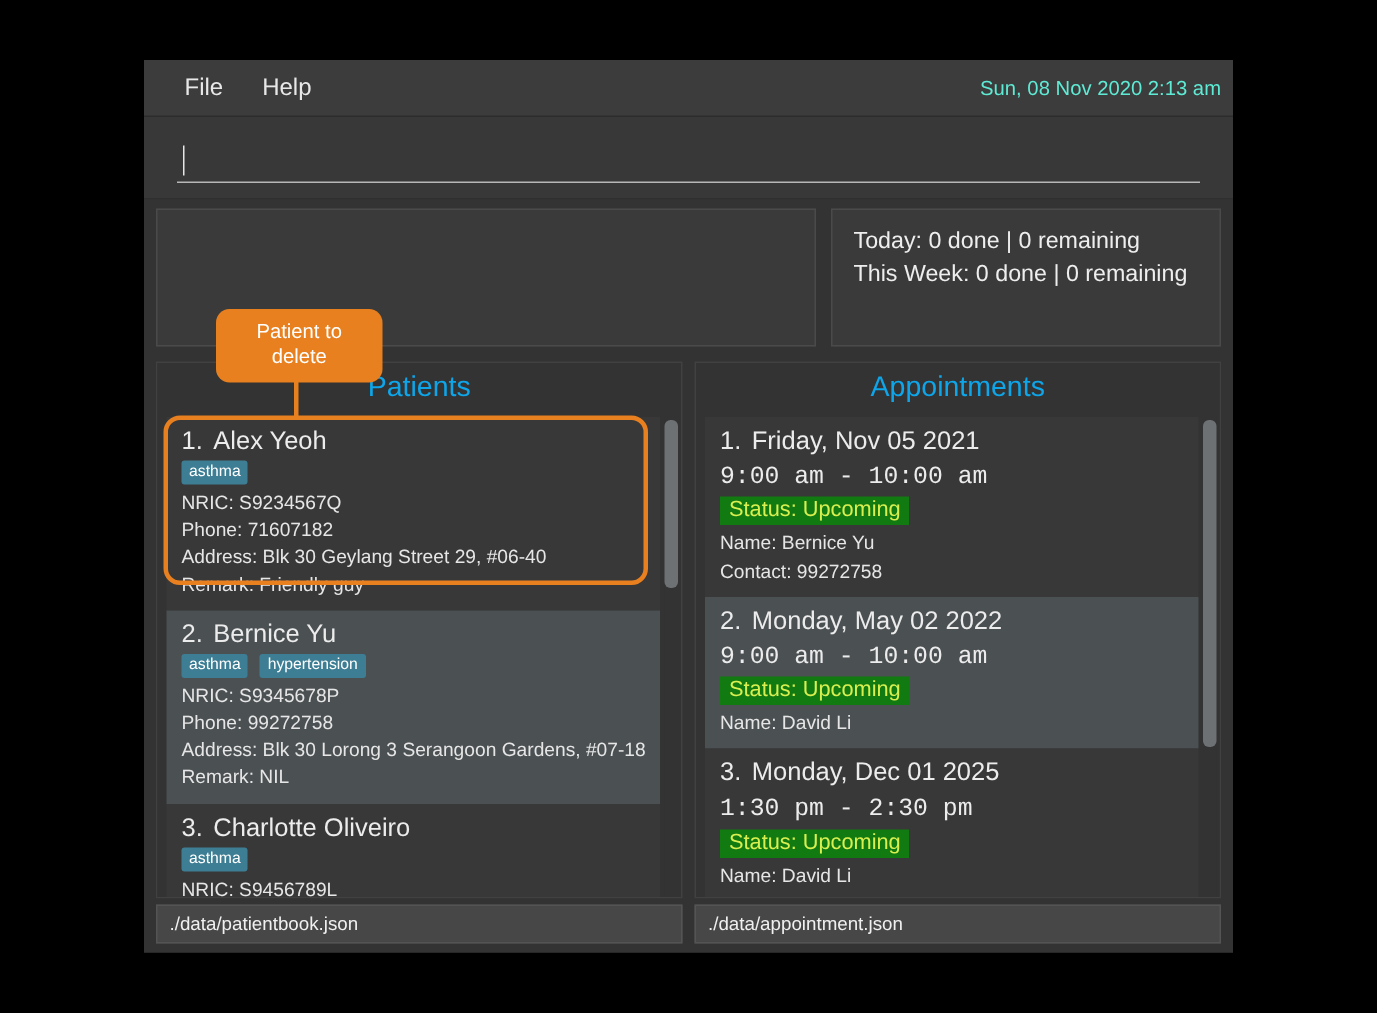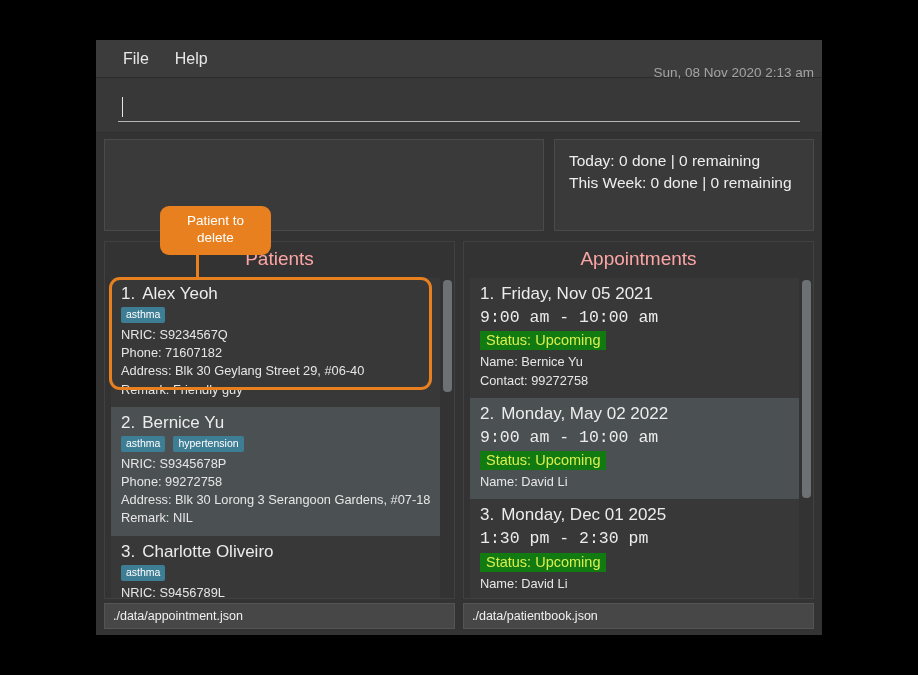--- a/index.html
+++ b/index.html
@@ -30,23 +30,22 @@
   .menu-item {
     color: #e8e8e8;
     font-size: 16px;
     padding: 4px 13px;
     cursor: default;
   }
   .clock {
     position: absolute;
     right: 8px; top: 50%;
     transform: translateY(-50%);
-    color: #a3a3a3;
+    color: #5eead4;
     font-size: 13.5px;
-    margin-top: 13px;
   }
   
   .command-area {
     background: #383838;
     padding: 14px 22px 10px 22px;
     border-bottom: 1px solid #2f2f2f;
   }
   .command-box {
     height: 30px;
     border-bottom: 1px solid #b7b7b7;
@@ -100,21 +99,21 @@
   .pane {
     flex: 1;
     display: flex;
     flex-direction: column;
     min-width: 0;
     background: #333333;
     border: 1px solid #414141;
   }
   .pane-title {
     text-align: center;
-    color: #fca5a5;
+    color: #0ea5e9;
     font-size: 19px;
     padding: 6px 0 8px 0;
     background: #333333;
   }
   .list-wrap {
     flex: 1;
     position: relative;
     overflow: hidden;
     background: #333333;
     padding: 0 4px 0 6px;
@@ -203,21 +202,21 @@
     position: absolute;
     left: 109px; top: 277px;
     width: 323px; height: 113px;
     border: 3px solid #e88020;
     border-radius: 11px;
     pointer-events: none;
     z-index: 30;
   }
   .callout {
     position: absolute;
-    left: 160px; top: 206px;
+    left: 144px; top: 206px;
     width: 111px;
     background: #e88020;
     border-radius: 9px;
     padding: 6px 8px 8px 8px;
     text-align: center;
     color: #ffffff;
     font-size: 13.5px;
     line-height: 1.28;
     z-index: 32;
   }
@@ -353,22 +352,22 @@
         </div>
         <div class="scrollbar">
           <div class="scroll-thumb" style="top:2px;height:218px;"></div>
         </div>
       </div>
     </div>
 
   </div>
 
   <div class="footers">
+    <div class="footer-bar">./data/patientbook.json</div>
     <div class="footer-bar">./data/appointment.json</div>
-    <div class="footer-bar">./data/patientbook.json</div>
   </div>
 
 </div>
 
 <div class="annotation-highlight"></div>
 <div class="callout-stem"></div>
 <div class="callout-arrow"></div>
 <div class="callout">
   <div>Patient to</div>
   <div>delete</div>

